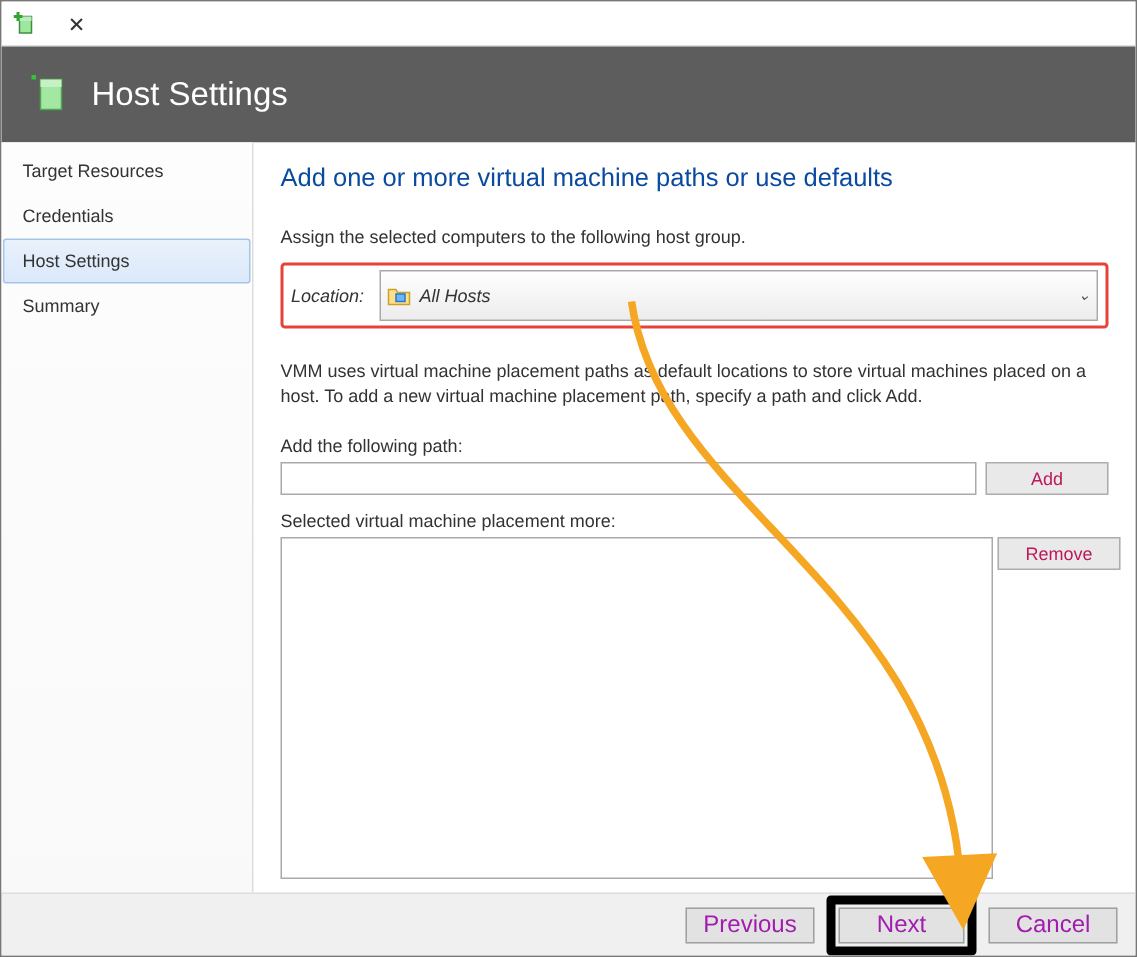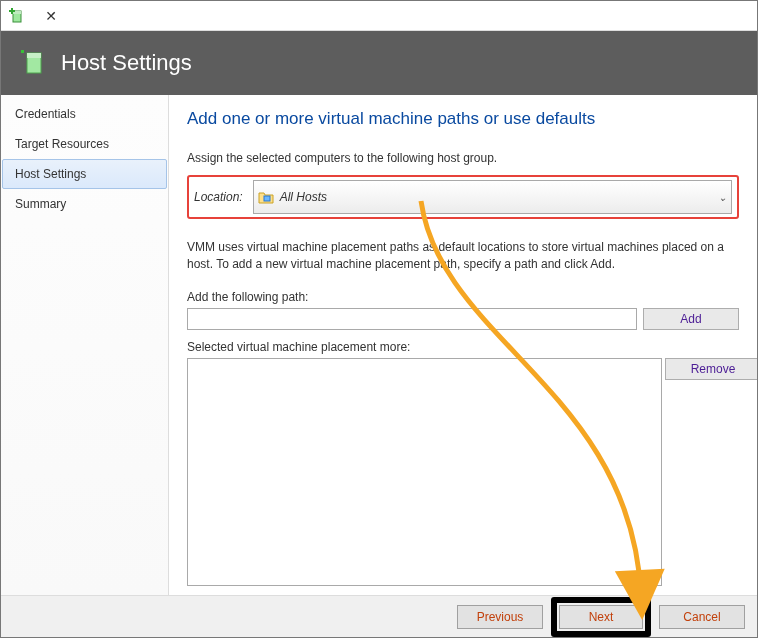--- a/index.html
+++ b/index.html
@@ -106,23 +106,23 @@
     margin-bottom:16px;
   }
 
   .path-label { margin-bottom:4px; }
   .path-row { display:flex; gap:6px; margin-bottom:10px; }
   .path-input {
     flex:1; height:22px; border:1px solid #a9a9a9; background:#fff; padding:2px 4px;
     font-family:inherit; font-size:12px;
   }
   .btn-small {
-    width:96px; height:22px;
+    width:82px; height:22px;
     border:1px solid #adadad; background:#e9e9e9;
-    color:#4c1d95;
+    color:#be185d;
     font-family:inherit; font-size:12px;
     cursor:not-allowed;
   }
 
   .sel-label { margin-bottom:4px; }
   .sel-row { display:flex; gap:3px; }
   .sel-list {
     flex:1; height:228px;
     border:1px solid #a9a9a9; background:#fff;
   }
@@ -134,21 +134,21 @@
     height:42px;
     background:#f0f0f0;
     border-top:1px solid #ddd;
     display:flex; align-items:center; justify-content:flex-end;
     padding:0 12px; gap:8px;
   }
   .footer .btn {
     min-width:86px; height:24px;
     border:1px solid #a0a0a0;
     background:#e2e2e2;
-    font-family:inherit; font-size:12px; color:#c2410c;
+    font-family:inherit; font-size:16px; color:#a21caf;
     cursor:pointer;
   }
   .footer .next-wrap {
     border:6px solid #000000; border-radius:3px; padding:2px;
   }
   .footer .next-wrap .btn { min-width:84px; }
 
   
   .annotation {
     position:absolute; top:0; left:0; width:758px; height:638px;
@@ -179,22 +179,22 @@
       <rect x="0.5" y="2.5" width="6" height="0" stroke="#38c038" stroke-width="3"></rect>
       <rect x="3.5" y="-0.5" width="0" height="6" stroke="#38c038" stroke-width="3"></rect>
     </svg>
   </span>
   <h1>Host Settings</h1>
 </div>
 
 <div class="body">
 
   <div class="sidebar">
+    <span class="step">Target Resources</span>
     <span class="step">Credentials</span>
-    <span class="step">Target Resources</span>
     <span class="step active">Host Settings</span>
     <span class="step">Summary</span>
   </div>
 
   <div class="main">
     <h2>Add one or more virtual machine paths or use defaults</h2>
     <p class="sub">Assign the selected computers to the following host group.</p>
 
     <div class="loc-row">
       <span class="lbl">Location:</span>

